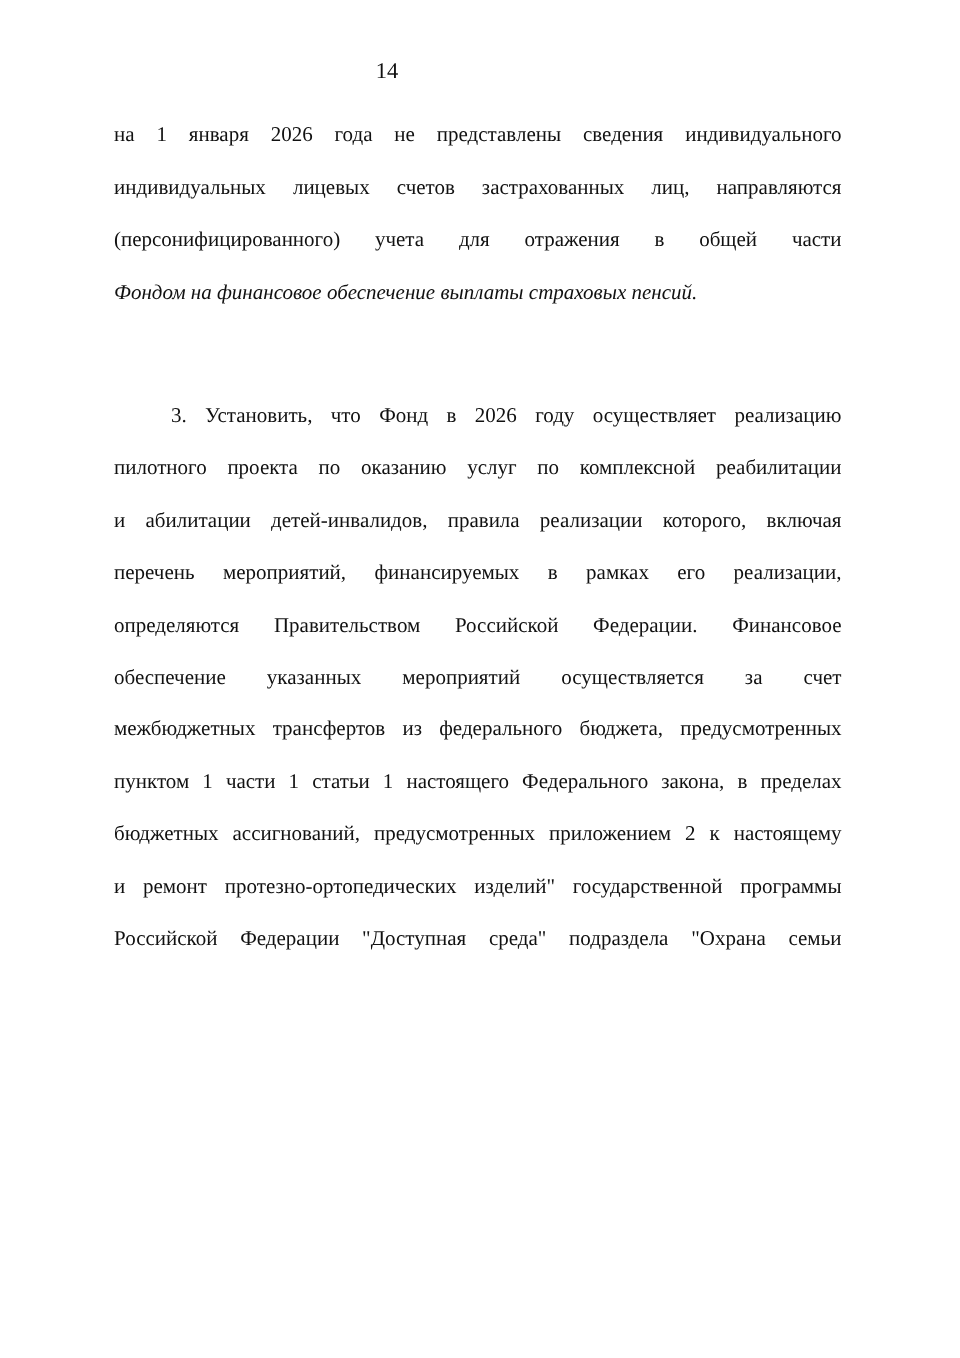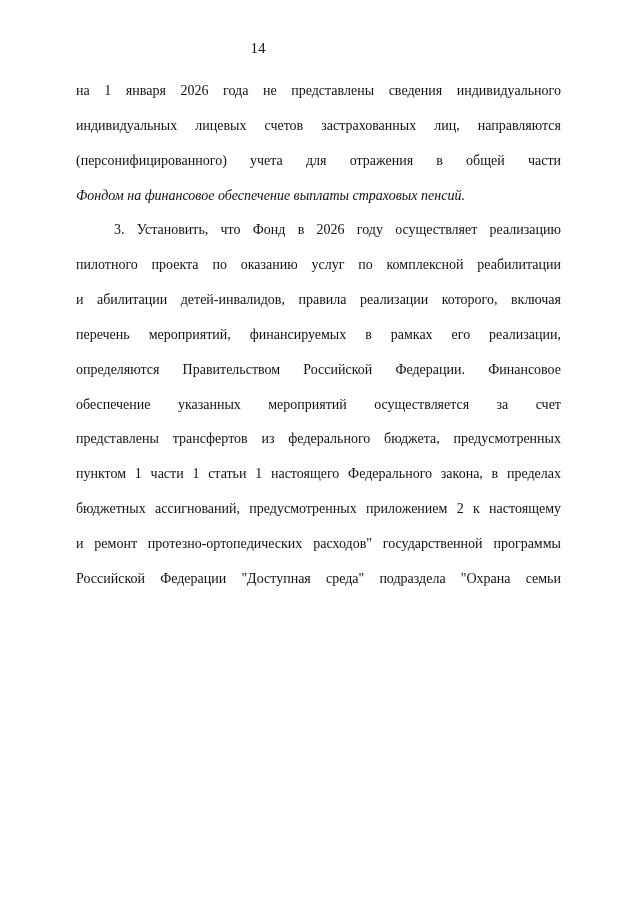--- a/index.html
+++ b/index.html
@@ -42,20 +42,21 @@
       text-align: justify;
       text-align-last: justify;
       white-space: nowrap;
     }
     .line.left {
       text-align-last: left;
       font-style: italic;
     }
     .line.indent {
       text-indent: 38px;
+      margin-top: 48px;
     }
   </style>
 </head>
 <body>
 
 <div class="page-number">14</div>
 
 <div class="body-text">
   <div class="para">
     <span class="line">на  1 января  2026 года  не  представлены  сведения  индивидуального</span>
@@ -63,19 +64,19 @@
     <span class="line">(персонифицированного)  учета  для  отражения  в  общей  части</span>
     <span class="line left">Фондом на финансовое обеспечение выплаты страховых пенсий.</span>
   </div>
   <div class="para">
     <span class="line indent">3. Установить, что Фонд в 2026 году осуществляет реализацию</span>
     <span class="line">пилотного проекта по оказанию услуг по комплексной реабилитации</span>
     <span class="line">и абилитации детей-инвалидов, правила реализации которого, включая</span>
     <span class="line">перечень мероприятий, финансируемых в рамках его реализации,</span>
     <span class="line">определяются Правительством Российской Федерации. Финансовое</span>
     <span class="line">обеспечение указанных мероприятий осуществляется за счет</span>
-    <span class="line">представлены трансфертов из федерального бюджета, предусмотренных</span>
+    <span class="line">межбюджетных трансфертов из федерального бюджета, предусмотренных</span>
     <span class="line">пунктом 1 части 1 статьи 1 настоящего Федерального закона, в пределах</span>
     <span class="line">бюджетных ассигнований, предусмотренных приложением 2 к настоящему</span>
-    <span class="line">и ремонт протезно-ортопедических расходов" государственной программы</span>
+    <span class="line">и ремонт протезно-ортопедических изделий" государственной программы</span>
     <span class="line">Российской Федерации "Доступная среда" подраздела "Охрана семьи</span>
   </div>
 </div>
 
 </body></html>

